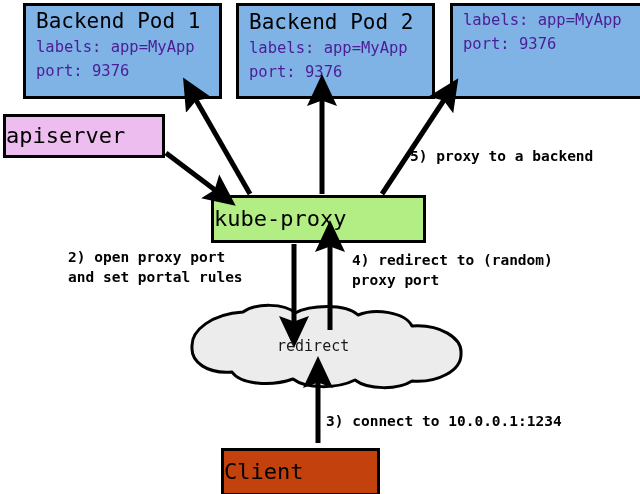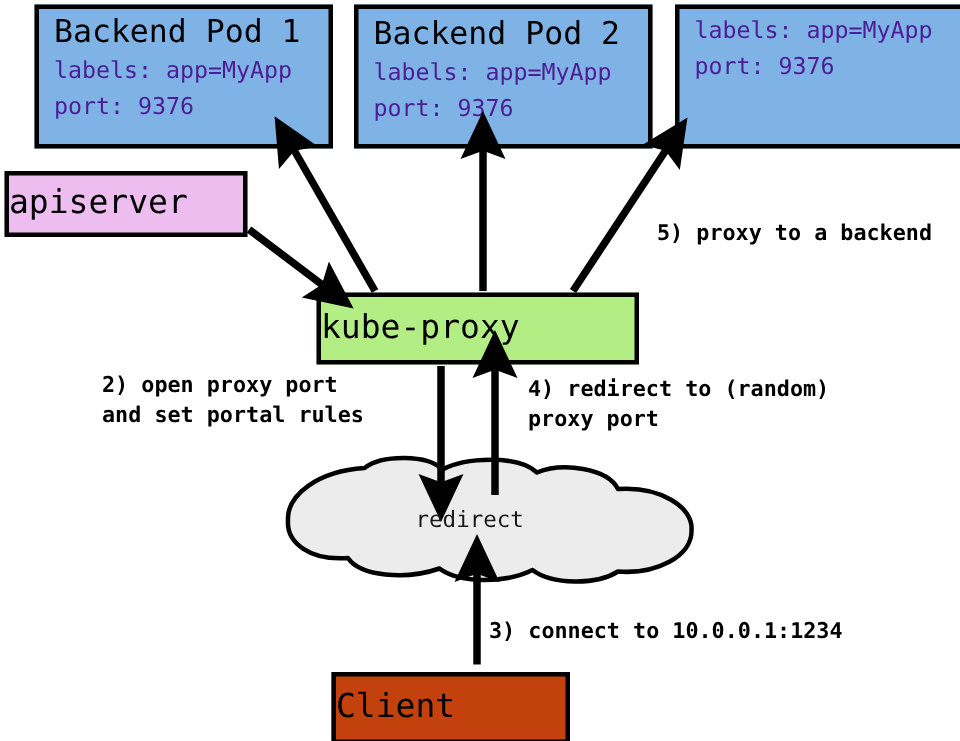--- a/index.html
+++ b/index.html
@@ -148,15 +148,15 @@
 
 
   <div class="step-label" style="left:68px; top:247px;">2) open proxy port
 and set portal rules</div>
 
   <div class="step-label" style="left:326px; top:411px;">3) connect to 10.0.0.1:1234</div>
 
   <div class="step-label" style="left:352px; top:250px;">4) redirect to (random)
 proxy port</div>
 
-  <div class="step-label" style="left:410px; top:146px;margin-left:28px;">5) proxy to a backend</div>
+  <div class="step-label" style="left:410px; top:146px;">5) proxy to a backend</div>
 
 </div>
 
 </body></html>

